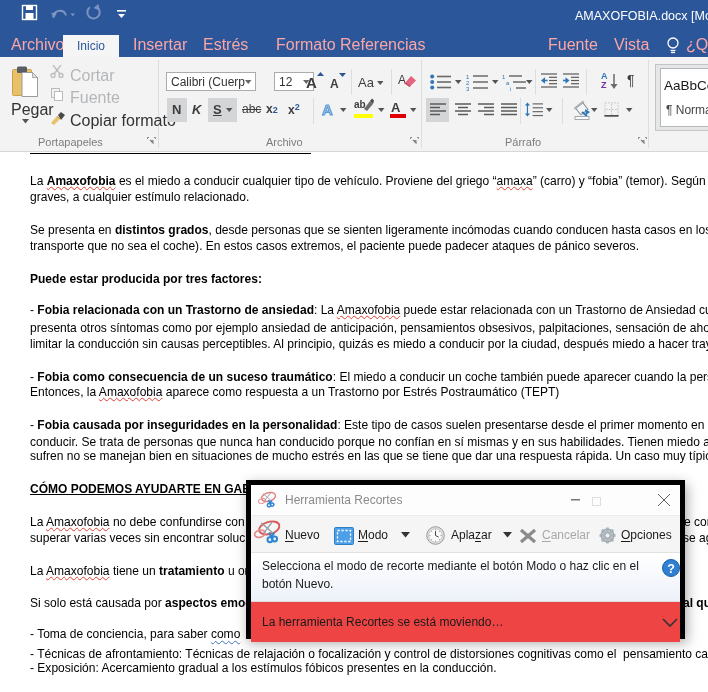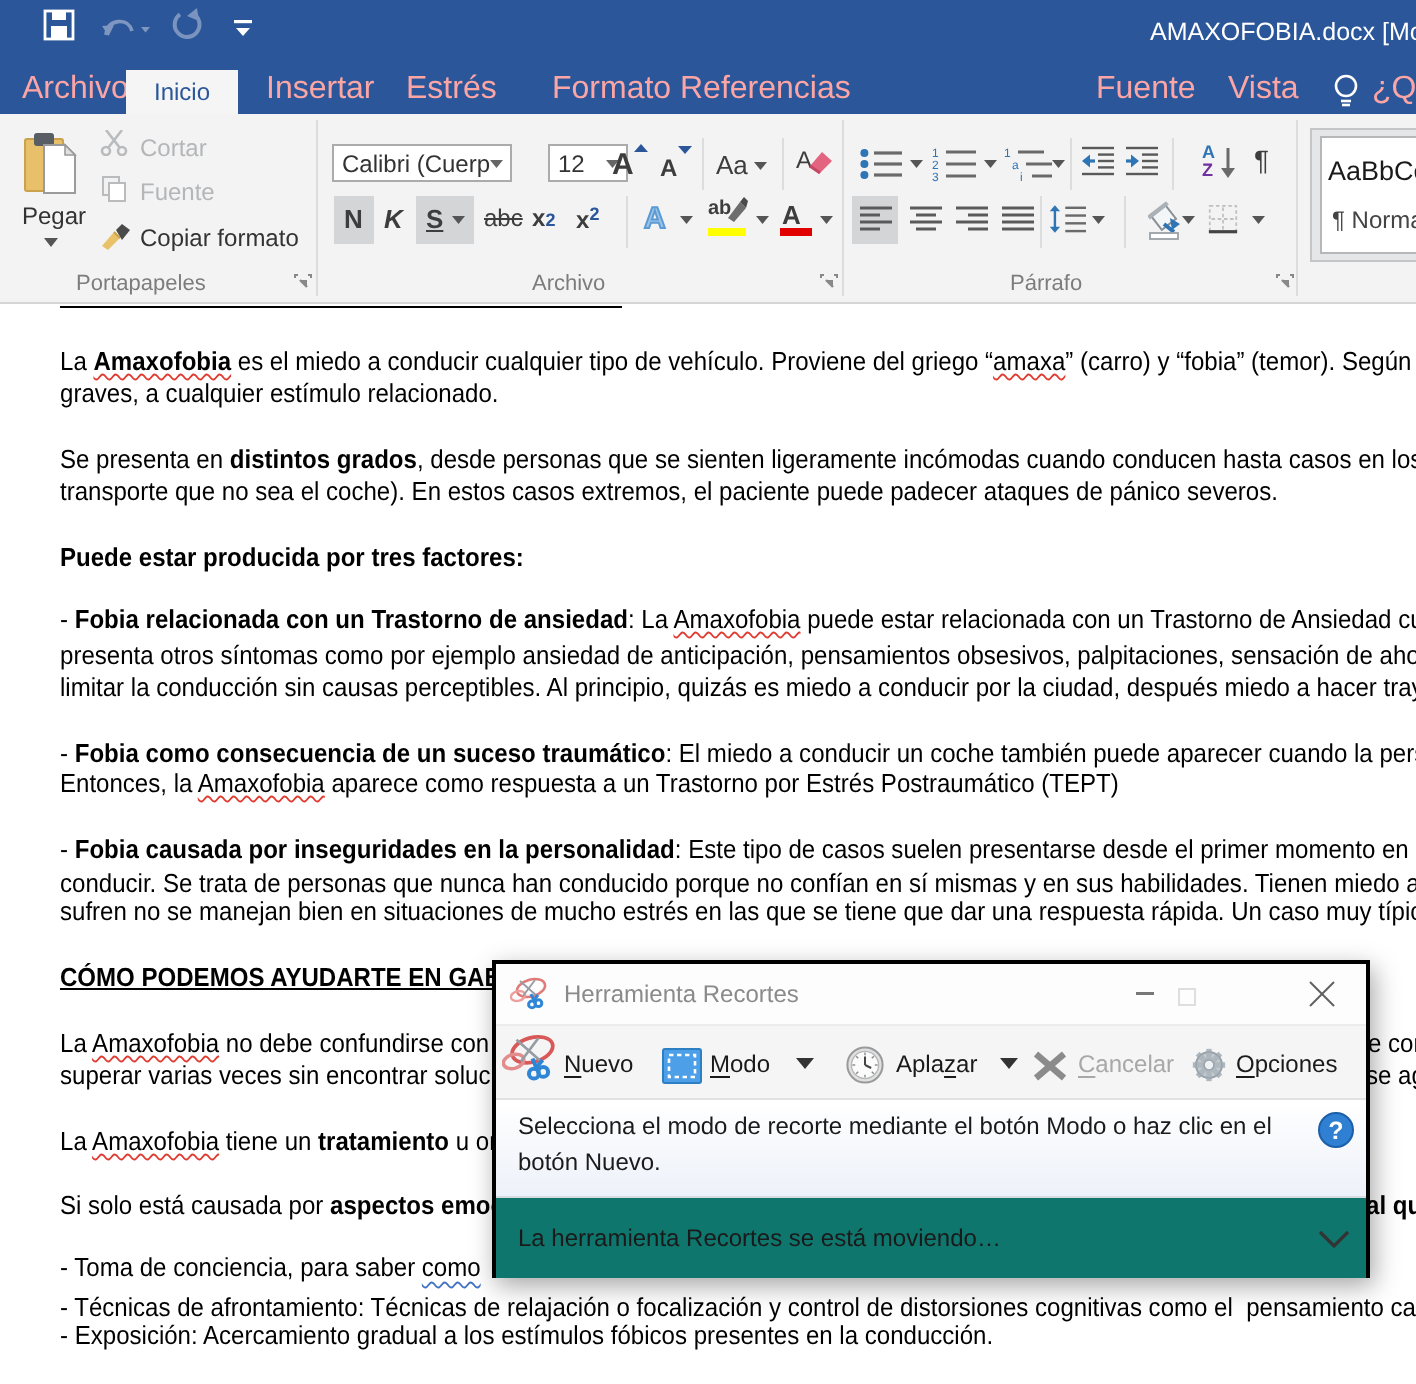--- a/index.html
+++ b/index.html
@@ -11,39 +11,39 @@
 #titlebar { left:0; top:0; width:708px; height:32px; background:#2b579a; }
 #tabrow { left:0; top:32px; width:708px; height:25px; background:#2b579a; }
 .tab { position:absolute; top:0; height:25px; line-height:25px; color:#fca5a5; font-size:16px; }
 #tab-active { position:absolute; left:63px; top:3px; width:56px; height:22px; background:#f5f5f6; color:#2b579a; font-size:12px; text-align:center; line-height:22px; }
 #apptitle { position:absolute; left:575px; top:9px; color:#fff; font-size:12.5px; white-space:nowrap; }
 
 #ribbon { left:0; top:57px; width:708px; height:95px; background:#f3f3f4; border-bottom:1px solid #d4d6d8; }
 .gsep { position:absolute; top:3px; width:1px; height:88px; background:#dcdddf; }
 .glabel { position:absolute; top:79px; font-size:11px; color:#7c7c7c; white-space:nowrap; }
 .launch { position:absolute; top:80px; width:9px; height:9px; }
-.ribtxt { position:absolute; font-size:12px; color:#444; white-space:nowrap; }
+.ribtxt { position:absolute; font-size:16px; color:#444; white-space:nowrap; }
 .gray { color:#b4b6b8; }
 .selbg { background:#d3d5d7; }
 .combo { position:absolute; background:#fff; border:1px solid #ababab; }
 
 #doc { left:0; top:153px; width:708px; height:539px; background:#fff; overflow:hidden; }
 .dl { position:absolute; left:30px; font-size:13px; color:#000; white-space:nowrap;
       transform:scaleX(0.925); transform-origin:left top; line-height:16px; }
 .dl b { font-weight:bold; }
 .sqr { text-decoration-line:underline; text-decoration-style:wavy; text-decoration-color:#e03c31; text-decoration-thickness:1px; text-underline-offset:1px; }
 .sqb { text-decoration-line:underline; text-decoration-style:wavy; text-decoration-color:#4472c4; text-decoration-thickness:1px; text-underline-offset:2px; }
 .und { text-decoration-line:underline; }
 
 #snip { left:246px; top:480px; width:439px; height:159px; background:#fff;
-  border:2px solid #000000; box-shadow:2px 4px 12px rgba(0,0,0,0.35); z-index:10; }
+  border:5px solid #000000; box-shadow:2px 4px 12px rgba(0,0,0,0.35); z-index:10; }
 #snip-title { position:absolute; left:0; top:0; width:100%; height:30px; background:#fdfdfd; }
 #snip-toolbar { position:absolute; left:0; top:30px; width:100%; height:38px; background:#f5f5f5; border-top:1px solid #ececec; border-bottom:1px solid #e2e2e2; }
 #snip-info { position:absolute; left:0; top:69px; width:100%; height:47px; background:linear-gradient(#ffffff, #edf1f9); }
-#snip-bottom { position:absolute; left:0; top:116px; width:100%; height:41px; background:#0f766e; border-top:1px solid #d8dbe0; }
+#snip-bottom { position:absolute; left:0; top:116px; width:100%; height:41px; background:#ef4444; border-top:1px solid #d8dbe0; }
 .st { position:absolute; font-size:12px; color:#1a1a1a; white-space:nowrap; }
 u.ak { text-decoration:underline; text-underline-offset:2px; text-decoration-thickness:1px; }
 </style>
 </head>
 <body>
 <div id="stage">
   <div id="titlebar" class="abs">
 
     <svg class="abs" style="left:21px;top:4px" width="17" height="17" viewBox="0 0 17 17">
       <rect x="1.5" y="1.5" width="14" height="14" fill="none" stroke="#fff" stroke-width="1.4"></rect>

